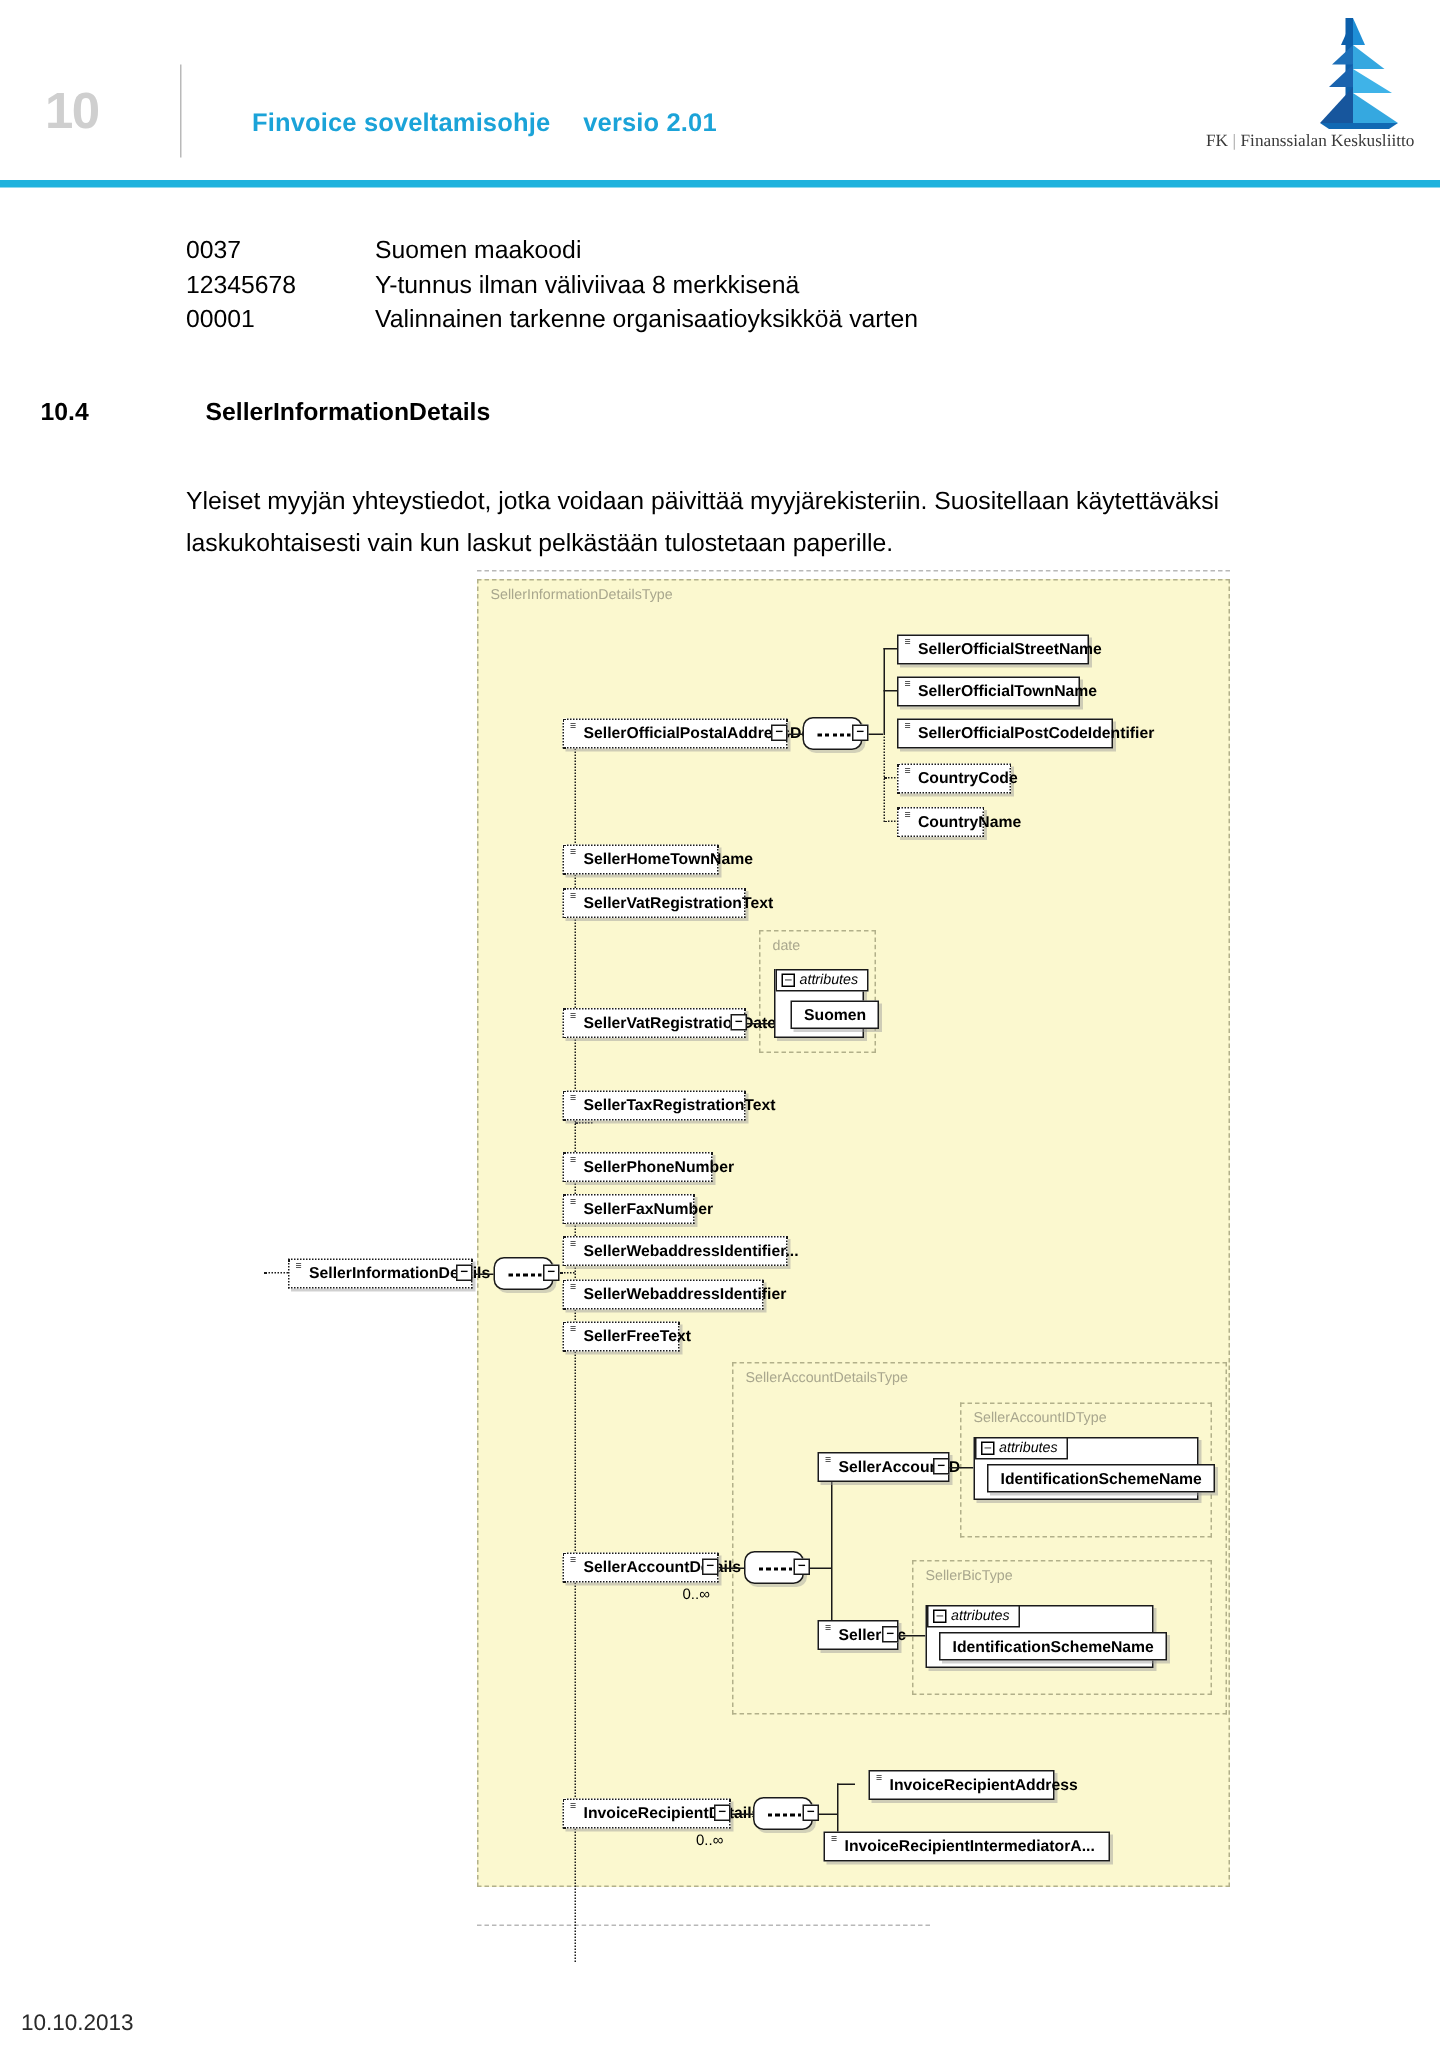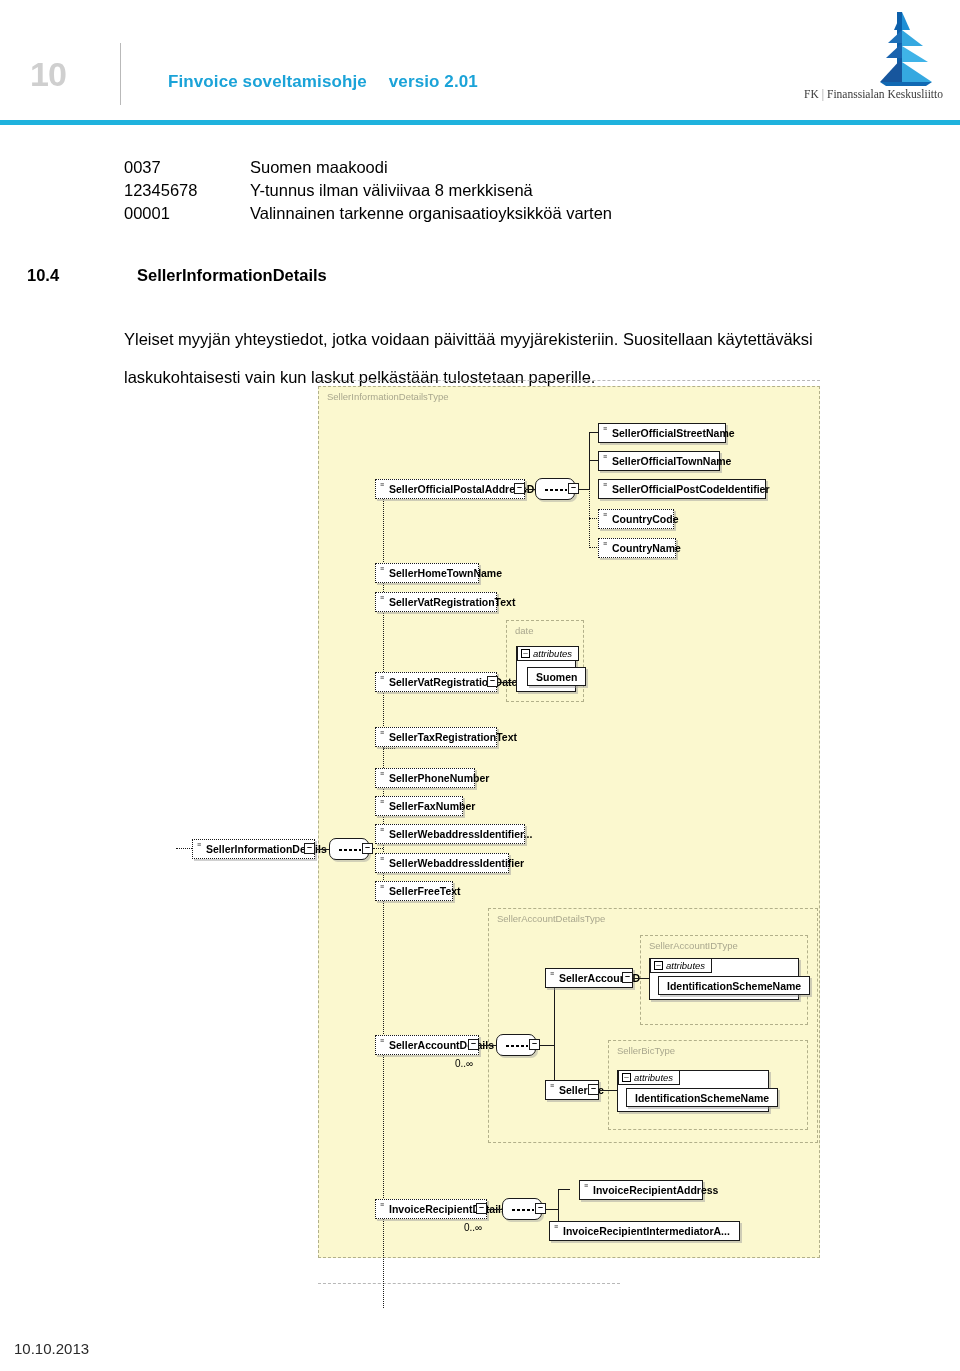--- a/index.html
+++ b/index.html
@@ -44,21 +44,21 @@
 
   
   #code-table { position:absolute; left:124px; top:156px; font-size:16.5px; line-height:23px; }
   #code-table .row { display:flex; }
   #code-table .code { width:126px; flex:0 0 126px; }
   #code-table .desc { white-space:nowrap; }
 
   #section-heading { position:absolute; left:14px; top:266px; font-size:16.5px; font-weight:bold; }
   #section-heading .num { display:inline-block; width:110px;margin-left:13px; }
 
-  #intro-par { position:absolute; left:124px; top:320px; width:730px; font-size:16.5px; line-height:38px; }
+  #intro-par { position:absolute; left:124px; top:320px; width:730px; font-size:16.5px; line-height:28px; }
 
   
   #diagram { position:absolute; left:0; top:380px; width:960px; height:920px; }
 
   
   .frame {
     position:absolute;
     border:1px dashed #b2b08a;
     background:#fbf8cf;
   }
@@ -270,33 +270,33 @@
     <span class="req-mark"></span>
     <span>SellerOfficialStreetName</span>
   </div>
 
   <div class="ln h" style="left:589px; top:80px; width:12px;"></div>
   <div class="node" style="left:598px; top:71px; width:122px;">
     <span class="req-mark"></span>
     <span>SellerOfficialTownName</span>
   </div>
 
-  <div class="node" style="left:598px; top:99px; width:168px;">
+  <div class="node" style="left:598px; top:99px; width:144px;">
     <span class="req-mark"></span>
     <span>SellerOfficialPostCodeIdentifier</span>
   </div>
 
   <div class="ln dot-h" style="left:589px; top:138px; width:12px;"></div>
   <div class="node opt" style="left:598px; top:129px; width:76px;">
     <span class="req-mark"></span>
     <span>CountryCode</span>
   </div>
 
   <div class="ln dot-h" style="left:589px; top:167px; width:12px;"></div>
-  <div class="node opt" style="left:598px; top:158px; width:78px;">
+  <div class="node opt" style="left:598px; top:158px; width:58px;">
     <span class="req-mark"></span>
     <span>CountryName</span>
   </div>
 
   <div class="ln dot-h" style="left:383px; top:192px; width:12px;"></div>
   <div class="node opt" style="left:375px; top:183px; width:104px;">
     <span class="req-mark"></span>
     <span>SellerHomeTownName</span>
   </div>
 

